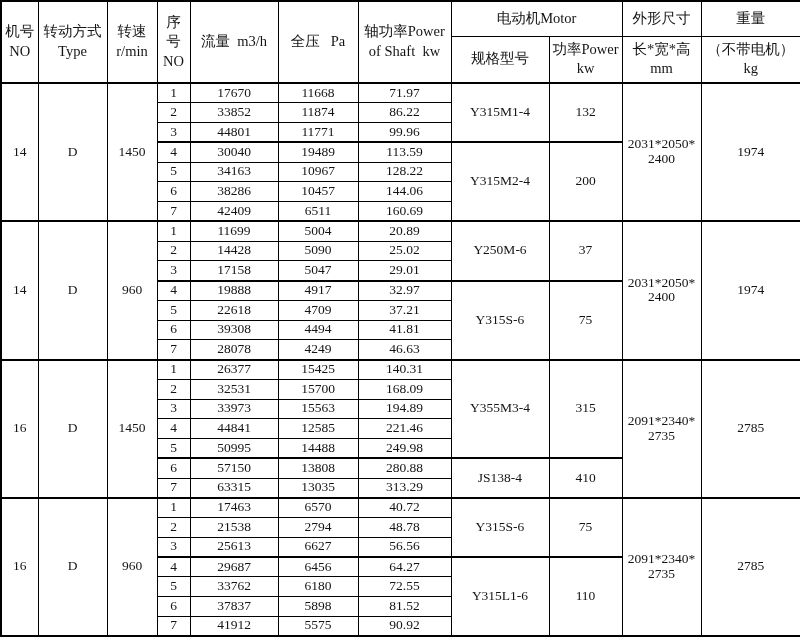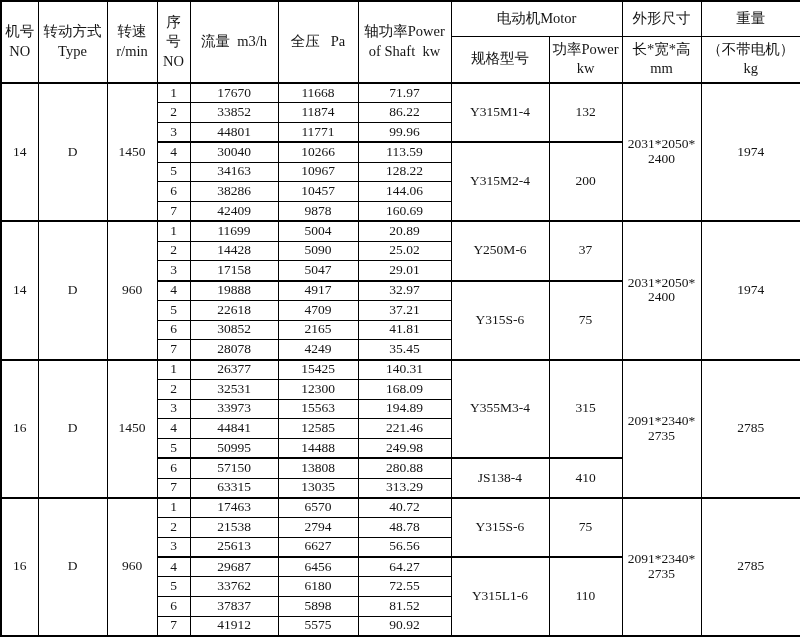--- a/index.html
+++ b/index.html
@@ -121,41 +121,41 @@
         </tr>
         <tr>
           <td>3</td>
           <td>44801</td>
           <td>11771</td>
           <td>99.96</td>
         </tr>
         <tr class="split-start">
           <td>4</td>
           <td>30040</td>
-          <td>10266</td>
+          <td>19489</td>
           <td>113.59</td>
           <td rowspan="4">Y315M2-4</td>
           <td rowspan="4">200</td>
         </tr>
         <tr>
           <td>5</td>
           <td>34163</td>
           <td>10967</td>
           <td>128.22</td>
         </tr>
         <tr>
           <td>6</td>
           <td>38286</td>
           <td>10457</td>
           <td>144.06</td>
         </tr>
         <tr>
           <td>7</td>
           <td>42409</td>
-          <td>9878</td>
+          <td>6511</td>
           <td>160.69</td>
         </tr>
         <tr class="group-start">
           <td rowspan="7">14</td>
           <td rowspan="7">D</td>
           <td rowspan="7">960</td>
           <td>1</td>
           <td>11699</td>
           <td>5004</td>
           <td>20.89</td>
@@ -185,47 +185,47 @@
           <td rowspan="4">75</td>
         </tr>
         <tr>
           <td>5</td>
           <td>22618</td>
           <td>4709</td>
           <td>37.21</td>
         </tr>
         <tr>
           <td>6</td>
-          <td>30852</td>
-          <td>2165</td>
+          <td>39308</td>
+          <td>4494</td>
           <td>41.81</td>
         </tr>
         <tr>
           <td>7</td>
           <td>28078</td>
           <td>4249</td>
-          <td>35.45</td>
+          <td>46.63</td>
         </tr>
         <tr class="group-start">
           <td rowspan="7">16</td>
           <td rowspan="7">D</td>
           <td rowspan="7">1450</td>
           <td>1</td>
           <td>26377</td>
           <td>15425</td>
           <td>140.31</td>
           <td rowspan="5">Y355M3-4</td>
           <td rowspan="5">315</td>
           <td rowspan="7" class="dims">2091*2340*2735</td>
           <td rowspan="7">2785</td>
         </tr>
         <tr>
           <td>2</td>
           <td>32531</td>
-          <td>12300</td>
+          <td>15700</td>
           <td>168.09</td>
         </tr>
         <tr>
           <td>3</td>
           <td>33973</td>
           <td>15563</td>
           <td>194.89</td>
         </tr>
         <tr>
           <td>4</td>

